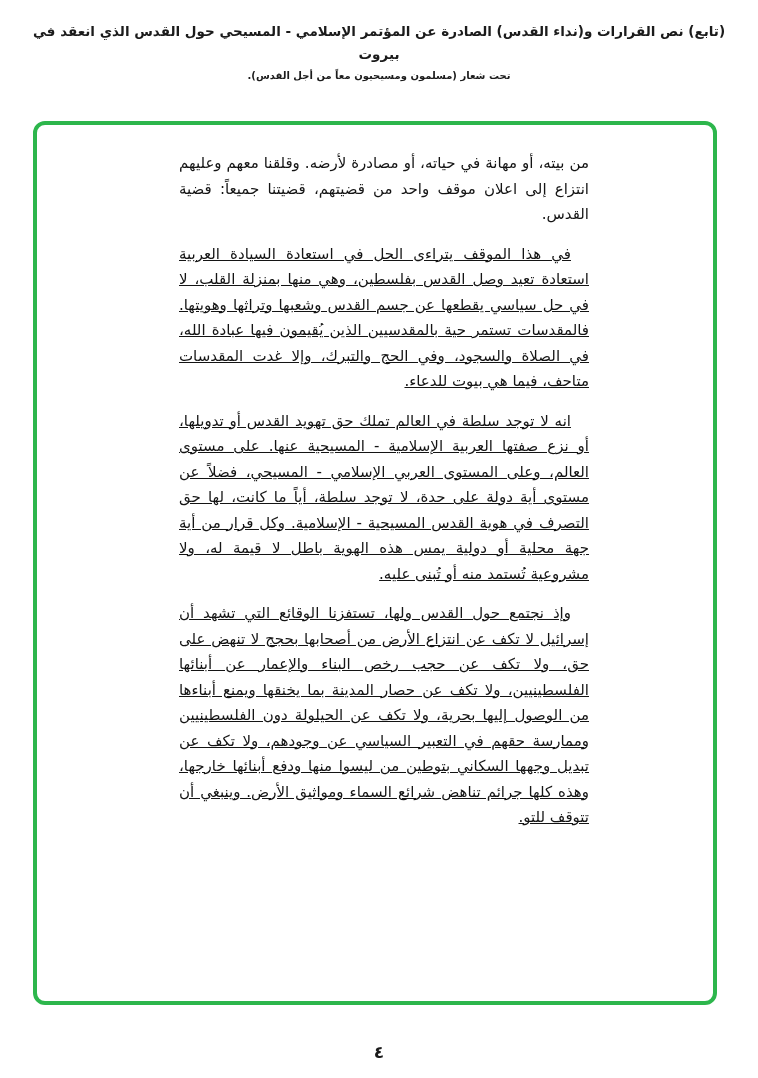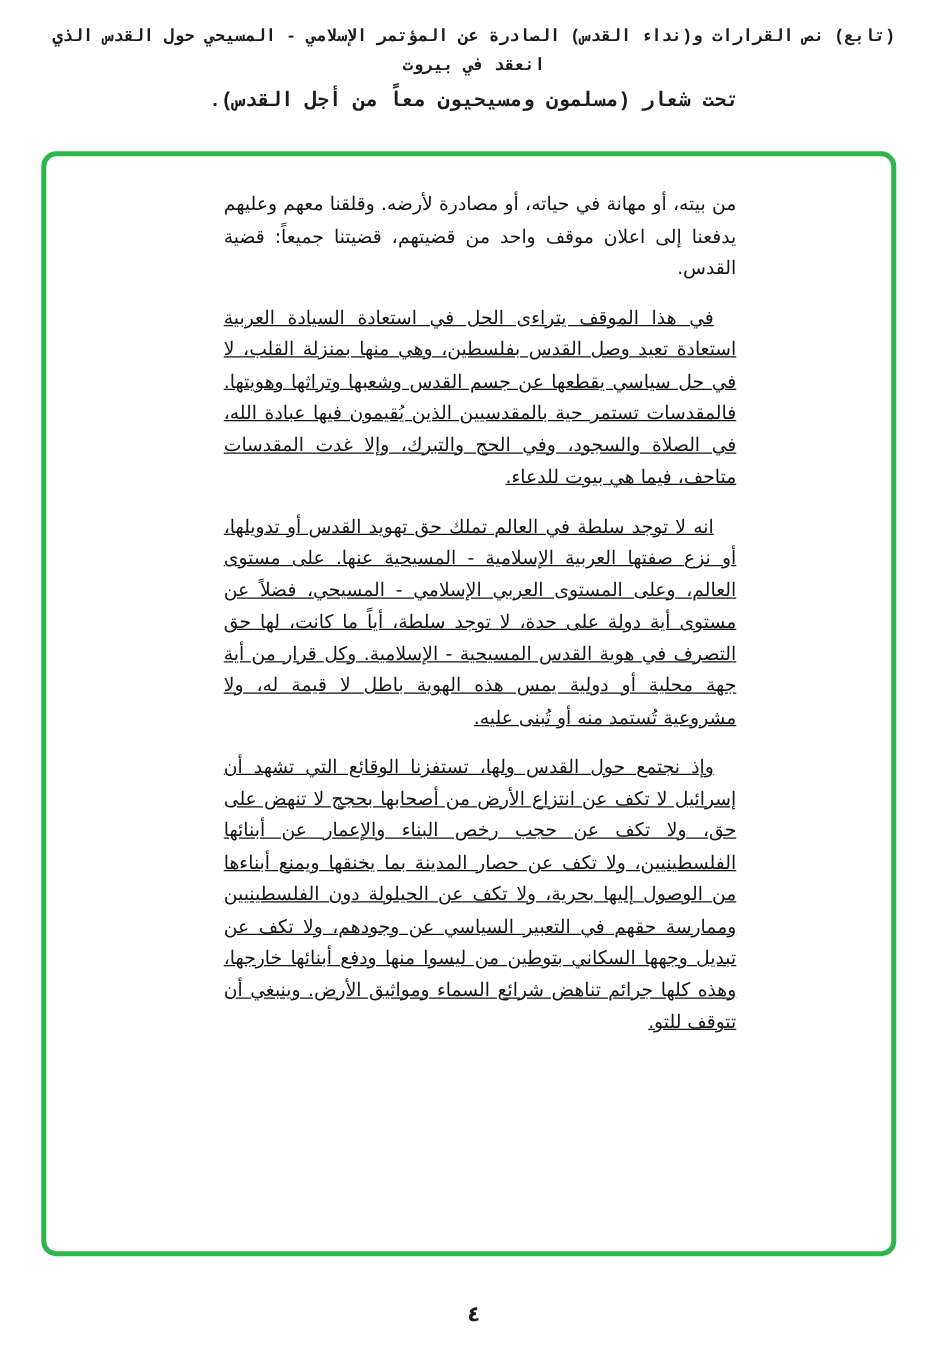--- a/index.html
+++ b/index.html
@@ -14,31 +14,30 @@
   }
 
   
   .page-header {
     position: absolute;
     top: 20px;
     left: 0;
     width: 758px;
     direction: rtl;
     text-align: center;
-    font-family: Liberation Mono, monospace;
   }
   .hdr-title {
     font-weight: bold;
     font-size: 13.5px;
     line-height: 1.7;
     margin: 0 26px 4px 26px;
   }
   .hdr-sub {
     font-weight: bold;
-    font-size: 16px;
+    font-size: 10px;
     margin-bottom: 12px;
   }
   .hdr-source {
     font-weight: bold;
     font-size: 11px;
     color: #222;
   }
 
   
   .doc-box {
@@ -83,20 +82,20 @@
 </head>
 <body>
 
 <header class="page-header">
   <div class="hdr-title">(تابع) نص القرارات و(نداء القدس) الصادرة عن المؤتمر الإسلامي - المسيحي حول القدس الذي انعقد في بيروت</div>
   <div class="hdr-sub">تحت شعار (مسلمون ومسيحيون معاً من أجل القدس).</div>
 </header>
 
 <div class="doc-box" style="border-color: rgb(45, 182, 76);">
   <div class="doc-text">
-    <p>من بيته، أو مهانة في حياته، أو مصادرة لأرضه. وقلقنا معهم وعليهم يدفعنا إلى اعلان موقف واحد من قضيتهم، قضيتنا جميعاً: قضية القدس.</p>
+    <p>من بيته، أو مهانة في حياته، أو مصادرة لأرضه. وقلقنا معهم وعليهم انتزاع إلى اعلان موقف واحد من قضيتهم، قضيتنا جميعاً: قضية القدس.</p>
     <p class="indent">في هذا الموقف يتراءى الحل في استعادة السيادة العربية استعادة تعيد وصل القدس بفلسطين، وهي منها بمنزلة القلب، لا في حل سياسي يقطعها عن جسم القدس وشعبها وتراثها وهويتها. فالمقدسات تستمر حية بالمقدسيين الذين يُقيمون فيها عبادة الله، في الصلاة والسجود، وفي الحج والتبرك، وإلا غدت المقدسات متاحف، فيما هي بيوت للدعاء.</p>
     <p class="indent">انه لا توجد سلطة في العالم تملك حق تهويد القدس أو تدويلها، أو نزع صفتها العربية الإسلامية - المسيحية عنها. على مستوى العالم، وعلى المستوى العربي الإسلامي - المسيحي، فضلاً عن مستوى أية دولة على حدة، لا توجد سلطة، أياً ما كانت، لها حق التصرف في هوية القدس المسيحية - الإسلامية. وكل قرار من أية جهة محلية أو دولية يمس هذه الهوية باطل لا قيمة له، ولا مشروعية تُستمد منه أو تُبنى عليه.</p>
     <p class="indent">وإذ نجتمع حول القدس ولها، تستفزنا الوقائع التي تشهد أن إسرائيل لا تكف عن انتزاع الأرض من أصحابها بحجج لا تنهض على حق، ولا تكف عن حجب رخص البناء والإعمار عن أبنائها الفلسطينيين، ولا تكف عن حصار المدينة بما يخنقها ويمنع أبناءها من الوصول إليها بحرية، ولا تكف عن الحيلولة دون الفلسطينيين وممارسة حقهم في التعبير السياسي عن وجودهم، ولا تكف عن تبديل وجهها السكاني بتوطين من ليسوا منها ودفع أبنائها خارجها، وهذه كلها جرائم تناهض شرائع السماء ومواثيق الأرض. وينبغي أن تتوقف للتو.</p>
   </div>
 </div>
 
 <footer class="page-footer">٤</footer>
 
 </body></html>

